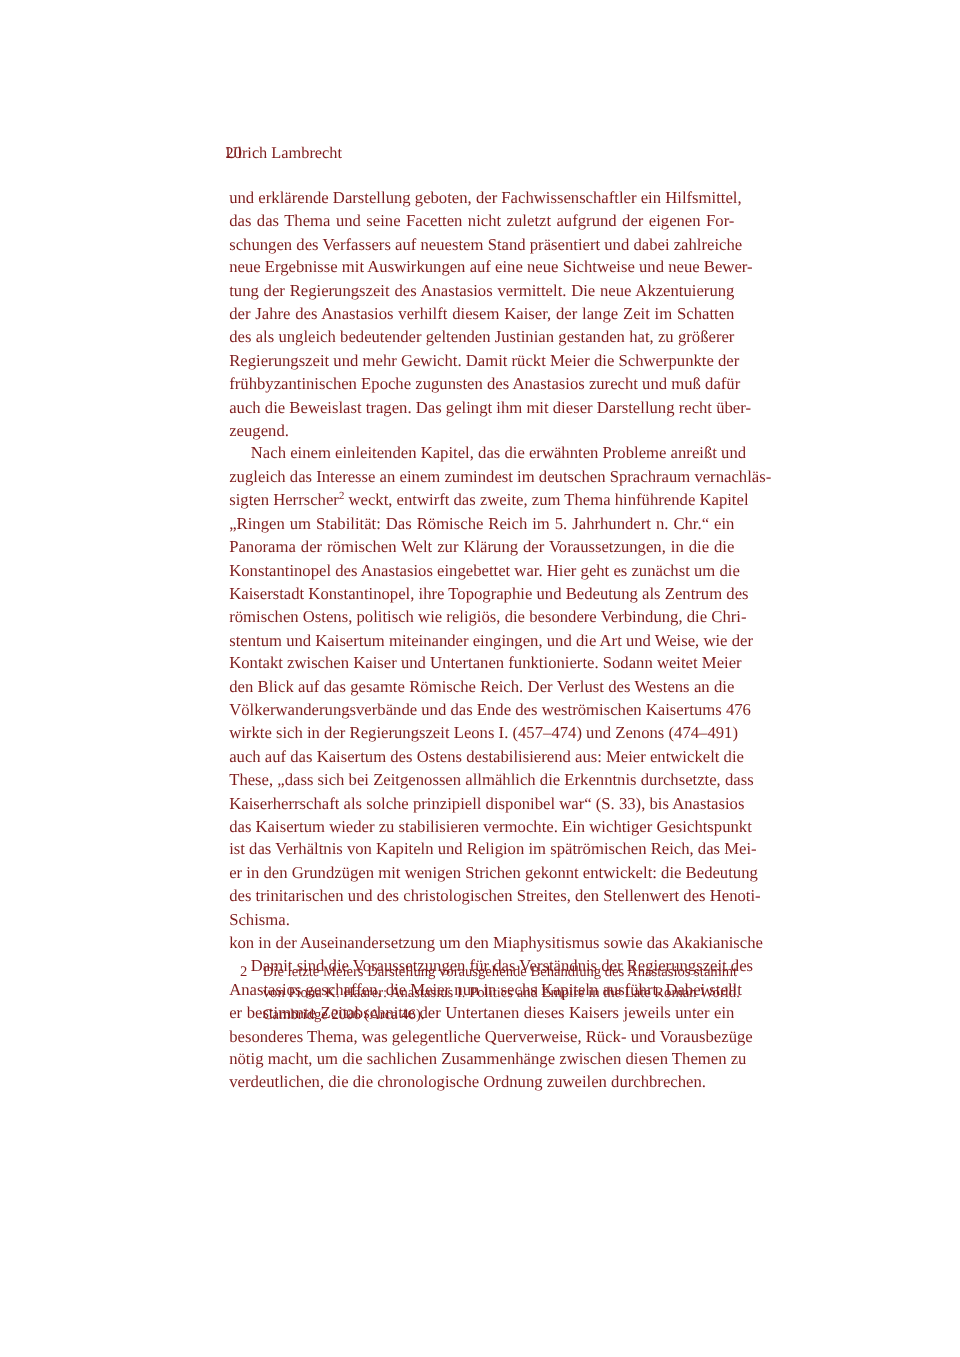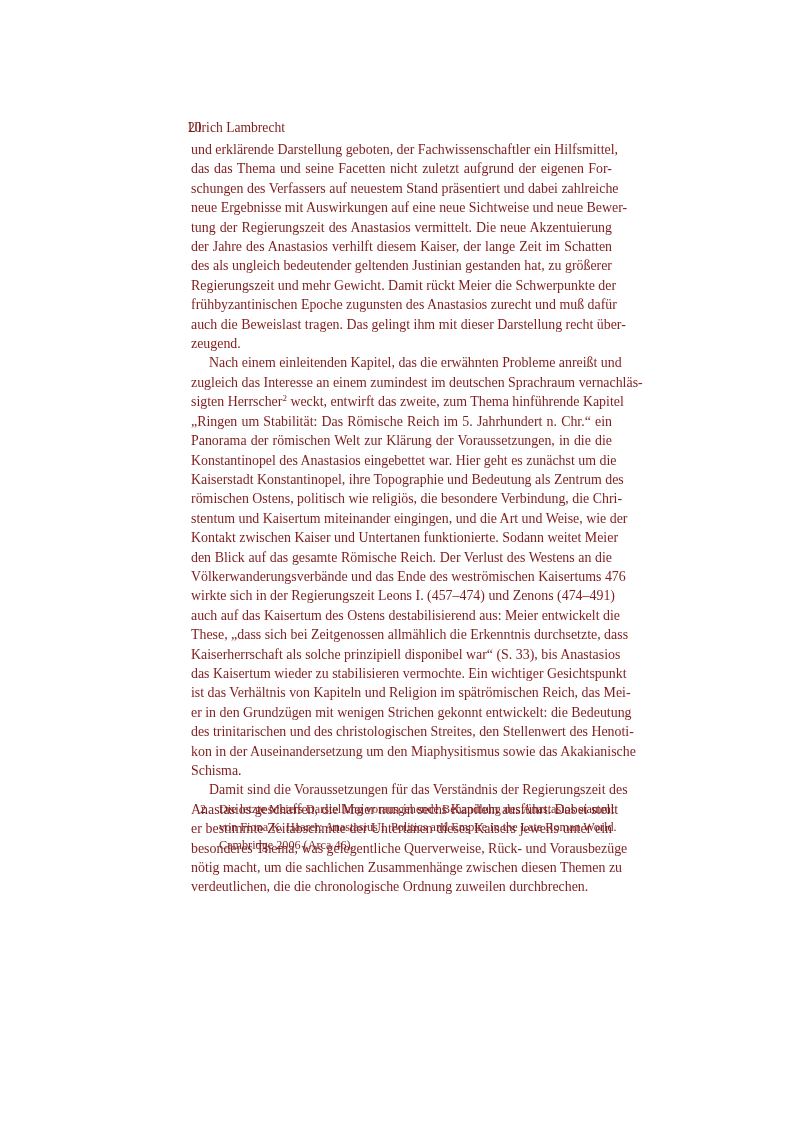--- a/index.html
+++ b/index.html
@@ -1,21 +1,21 @@
 <!DOCTYPE html>
 <html><head>
 <meta charset="utf-8">
 <style>
   html, body { margin: 0; padding: 0; background: #ffffff; }
   body { width: 800px; height: 1131px; position: relative; overflow: hidden; }
   .page { position: absolute; left: 0; top: 0; width: 800px; height: 1131px; background: #fff; color: #7f1d1d; font-family: "DejaVu Serif", "Liberation Serif", serif; }
   .header { position: absolute; top: 120px; left: 188px; width: 424px; height: 18px; font-family: "Liberation Serif", serif; font-size: 13.6px; }
   .page-no { position: absolute; left: 0; top: 0; }
   .running-head { position: absolute; left: 0; right: 0; top: 0; text-align: left; }
-  .body { position: absolute; left: 191px; top: 140px; width: 421px; font-family: "Liberation Serif", serif; font-size: 13.9px; line-height: 19.42px; }
+  .body { position: absolute; left: 191px; top: 156px; width: 421px; font-family: "Liberation Serif", serif; font-size: 13.9px; line-height: 19.42px; }
   .line { display: block; white-space: nowrap; text-align: justify; text-align-last: justify; height: 19.42px; overflow: visible; }
   .line.last { text-align-last: left; }
   .line.indent { padding-left: 18px; }
   sup { font-size: 9px; line-height: 0; vertical-align: 5px; }
   .footnote { position: absolute; left: 200px; top: 800px; width: 412px; font-family: "Liberation Serif", serif; font-size: 12.2px; line-height: 18px; }
   .fn-num { position: absolute; left: 0; top: 0; }
   .fn-text { position: absolute; left: 19px; top: 0; width: 393px; }
   .fn-text .line { height: 18px; }
 </style>
 </head>
@@ -56,22 +56,22 @@
       <span class="line">den Blick auf das gesamte Römische Reich. Der Verlust des Westens an die</span>
       <span class="line">Völkerwanderungsverbände und das Ende des weströmischen Kaisertums 476</span>
       <span class="line">wirkte sich in der Regierungszeit Leons I. (457–474) und Zenons (474–491)</span>
       <span class="line">auch auf das Kaisertum des Ostens destabilisierend aus: Meier entwickelt die</span>
       <span class="line">These, „dass sich bei Zeitgenossen allmählich die Erkenntnis durchsetzte, dass</span>
       <span class="line">Kaiserherrschaft als solche prinzipiell disponibel war“ (S. 33), bis Anastasios</span>
       <span class="line">das Kaisertum wieder zu stabilisieren vermochte. Ein wichtiger Gesichtspunkt</span>
       <span class="line">ist das Verhältnis von Kapiteln und Religion im spätrömischen Reich, das Mei-</span>
       <span class="line">er in den Grundzügen mit wenigen Strichen gekonnt entwickelt: die Bedeutung</span>
       <span class="line">des trinitarischen und des christologischen Streites, den Stellenwert des Henoti-</span>
+      <span class="line last">Schisma.</span>
       <span class="line">kon in der Auseinandersetzung um den Miaphysitismus sowie das Akakianische</span>
-      <span class="line last">Schisma.</span>
     </div>
 
     <div>
       <span class="line indent">Damit sind die Voraussetzungen für das Verständnis der Regierungszeit des</span>
       <span class="line">Anastasios geschaffen, die Meier nun in sechs Kapiteln ausführt. Dabei stellt</span>
       <span class="line">er bestimmte Zeitabschnitte der Untertanen dieses Kaisers jeweils unter ein</span>
       <span class="line">besonderes Thema, was gelegentliche Querverweise, Rück- und Vorausbezüge</span>
       <span class="line">nötig macht, um die sachlichen Zusammenhänge zwischen diesen Themen zu</span>
       <span class="line last">verdeutlichen, die die chronologische Ordnung zuweilen durchbrechen.</span>
     </div>

